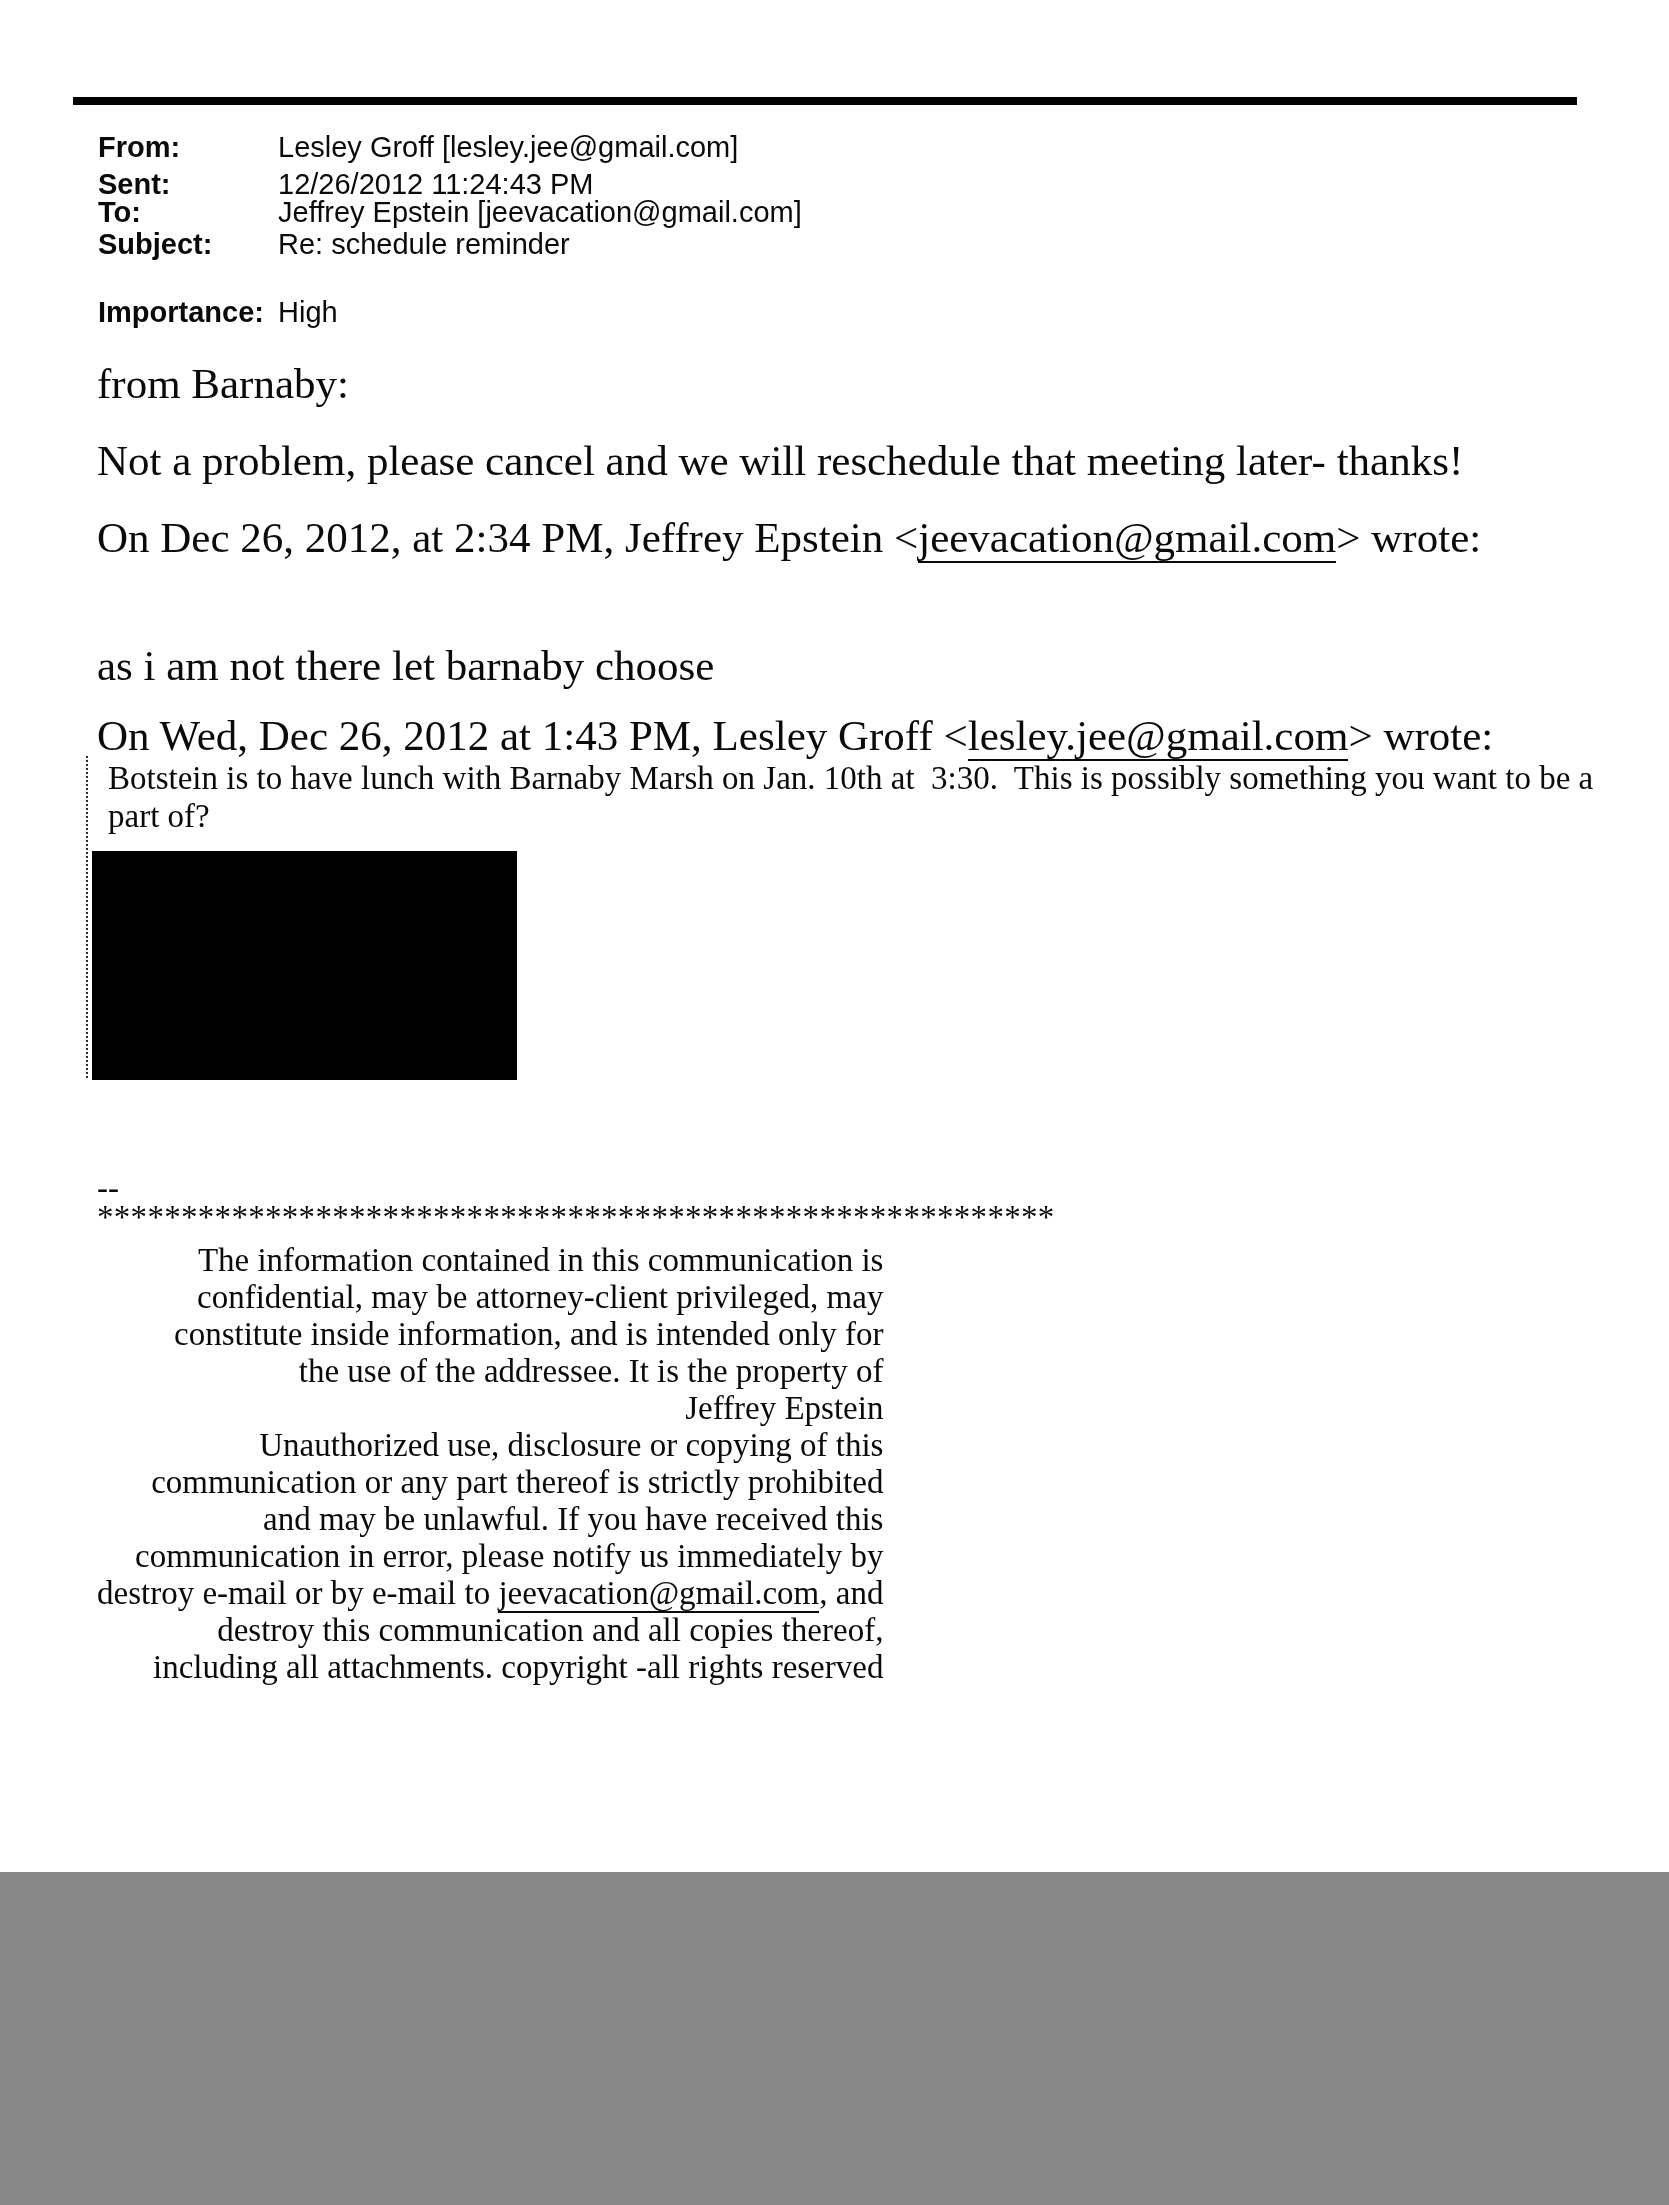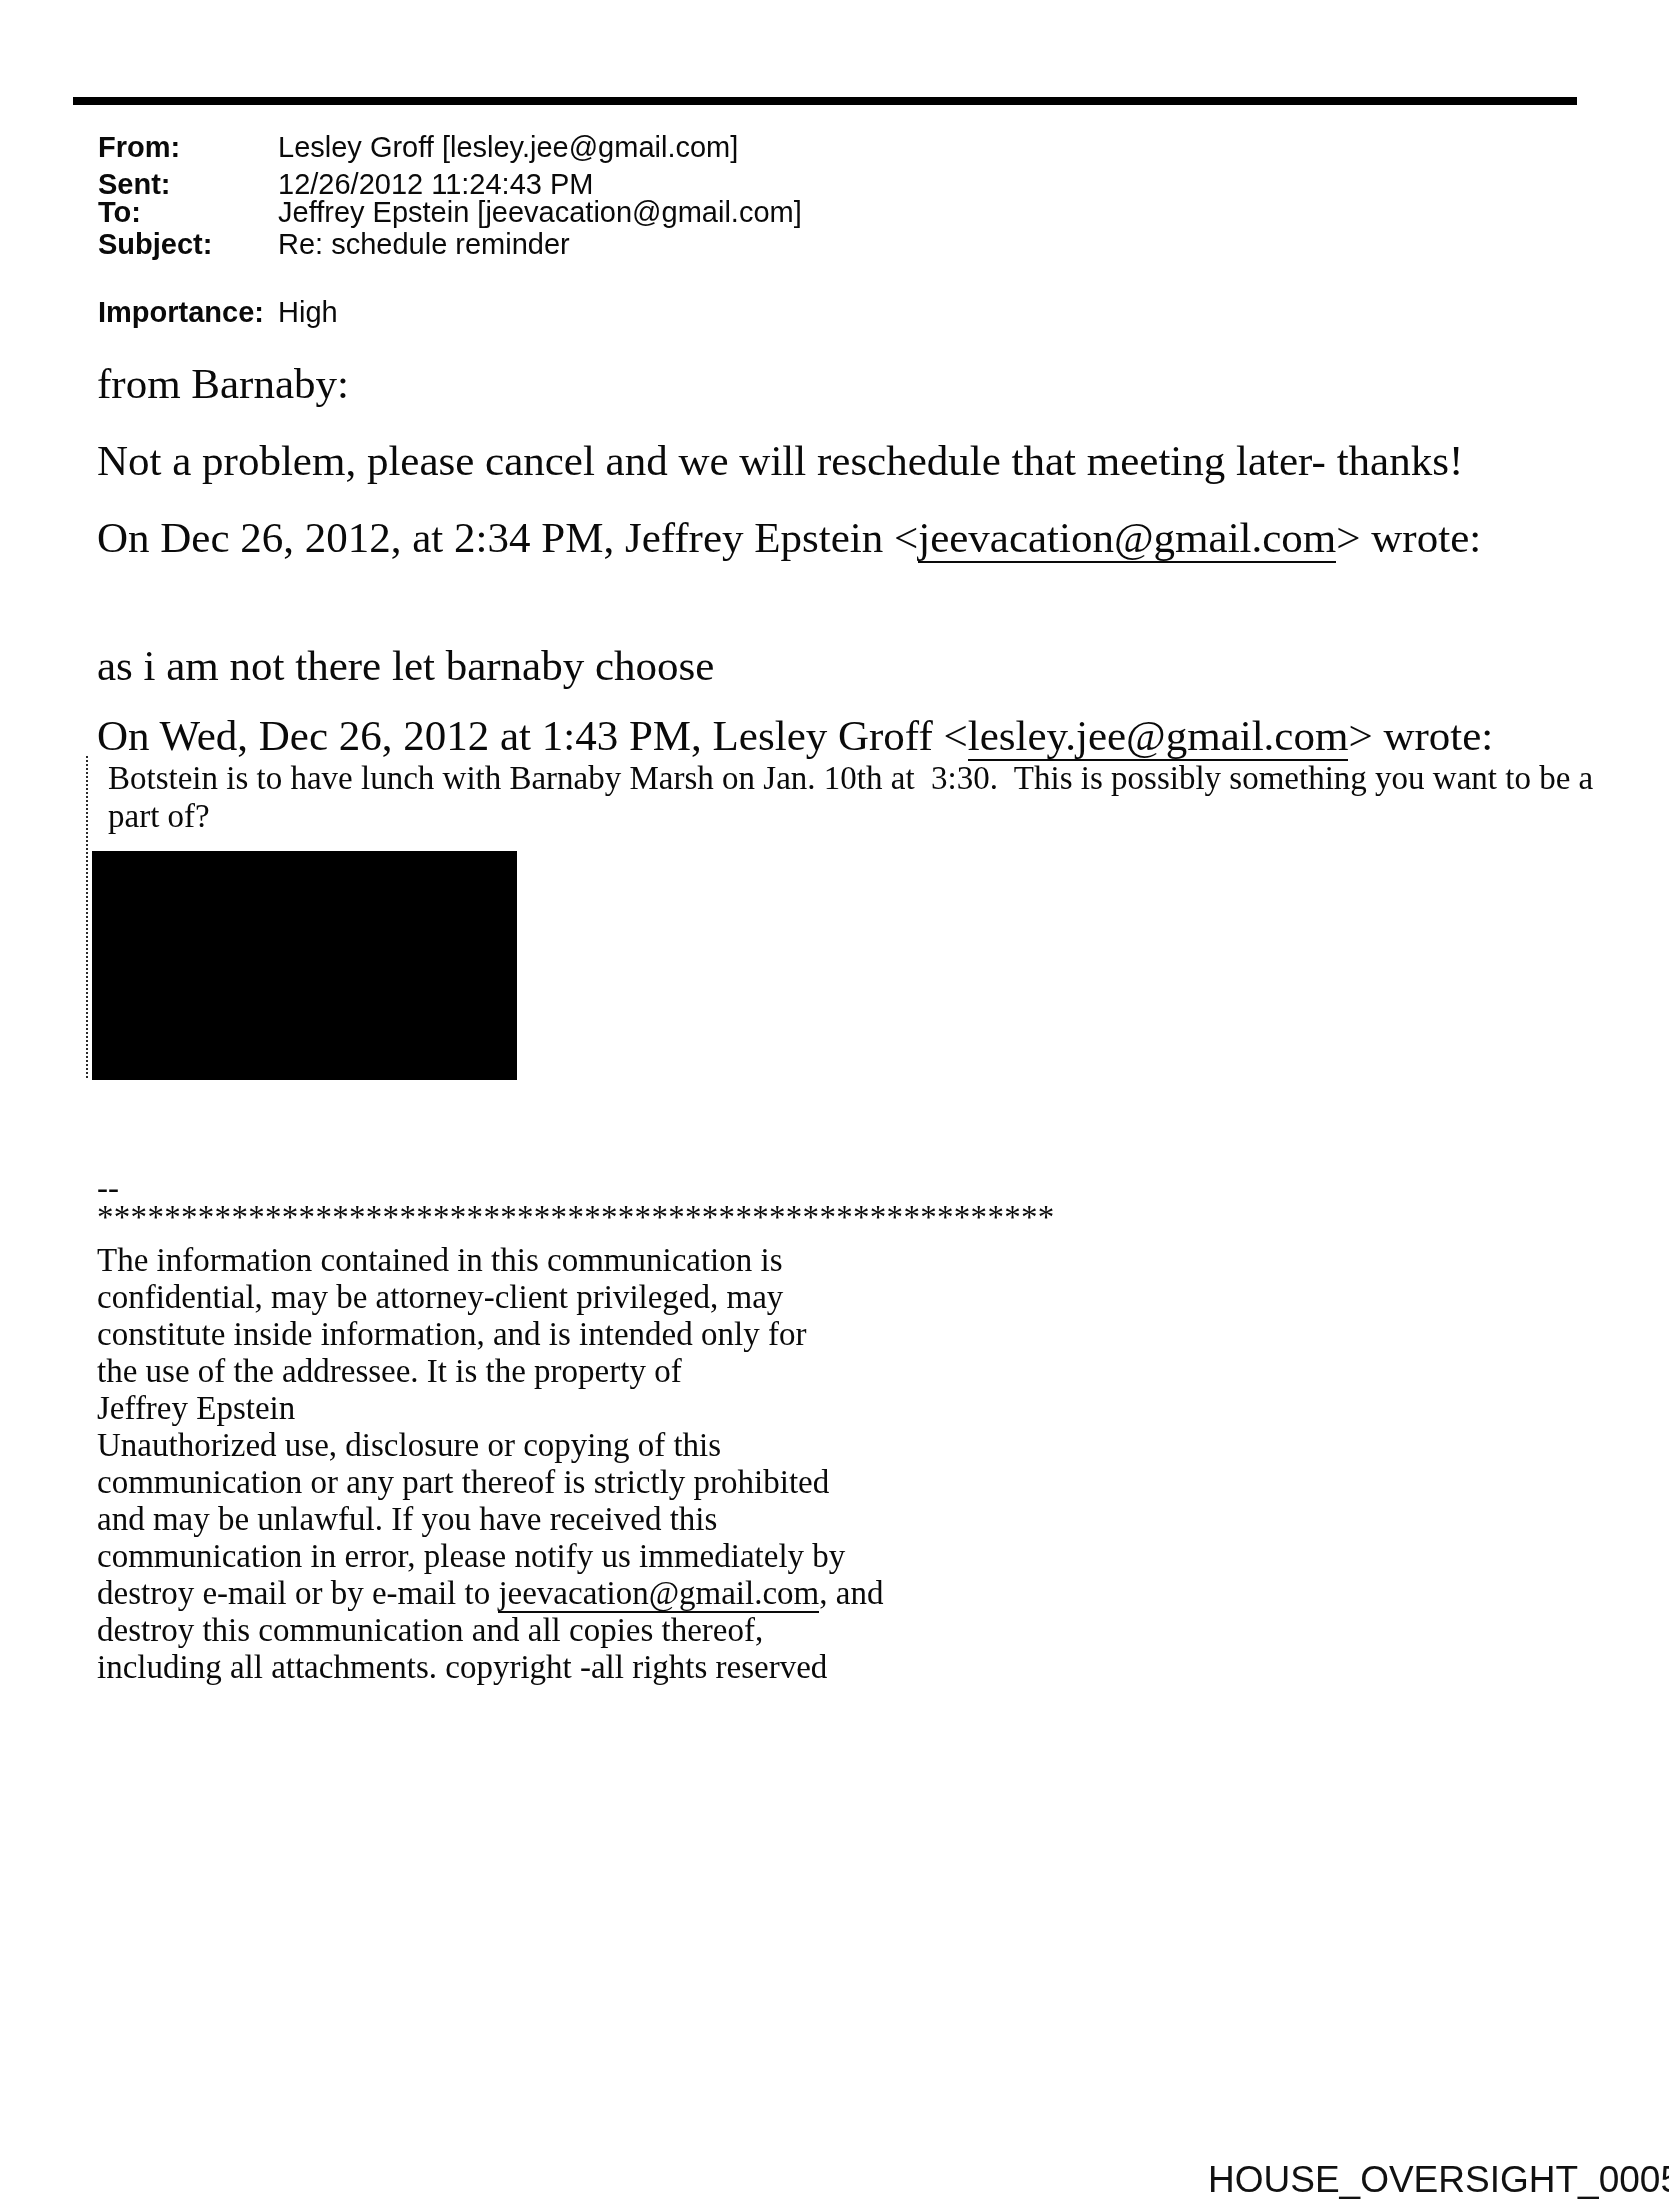--- a/index.html
+++ b/index.html
@@ -1,19 +1,19 @@
 <!DOCTYPE html>
 <html style="font-size:10.5px"><head>
 <meta charset="utf-8">
 <style>
   html, body { margin: 0; padding: 0; background: #888; }
   .page {
     position: relative;
     width: 1669px;
-    height: 2205px;
+    height: 1872px;
     background: #ffffff;
     font-family: "Liberation Serif", serif;
     color: #0a0a0a;
     overflow: hidden;
   }
   .top-rule {
     position: absolute;
     left: 73px; top: 97px;
     width: 1504px; height: 7.9px;
     background: #000000;
@@ -77,21 +77,21 @@
     font-size: 33px;
     letter-spacing: 0.3px;
     white-space: nowrap;
   }
   .disclaimer {
     position: absolute;
     left: 97px; top: 1242px;
     font-size: 33px;
     line-height: 37px;
   }
-  .disclaimer div { white-space: pre-wrap; }
+  .disclaimer div { white-space: pre-wrap; text-align: right; }
   .bates {
     position: absolute;
     left: 1208px; top: 2159px;
     font-family: "Liberation Sans", sans-serif;
     font-size: 37px;
     color: #111111;
     white-space: nowrap;
   }
 </style>
 </head>

